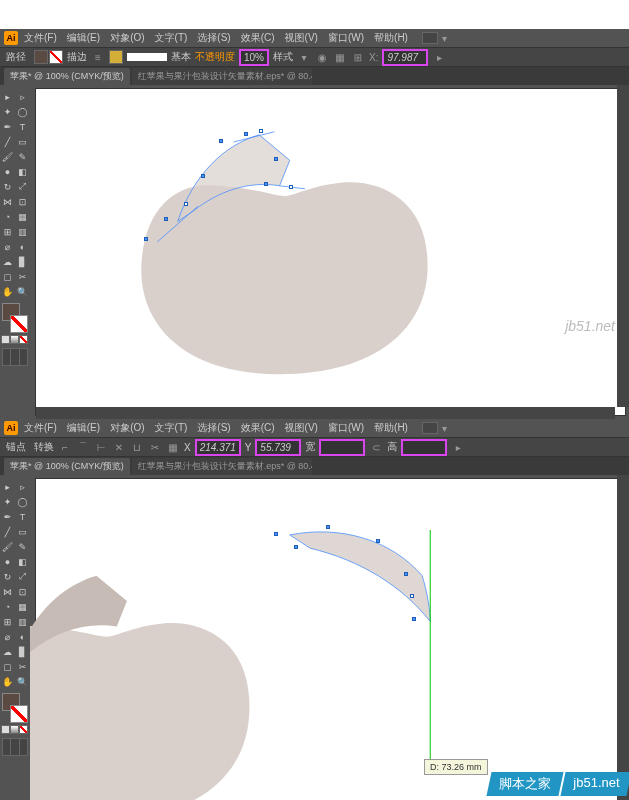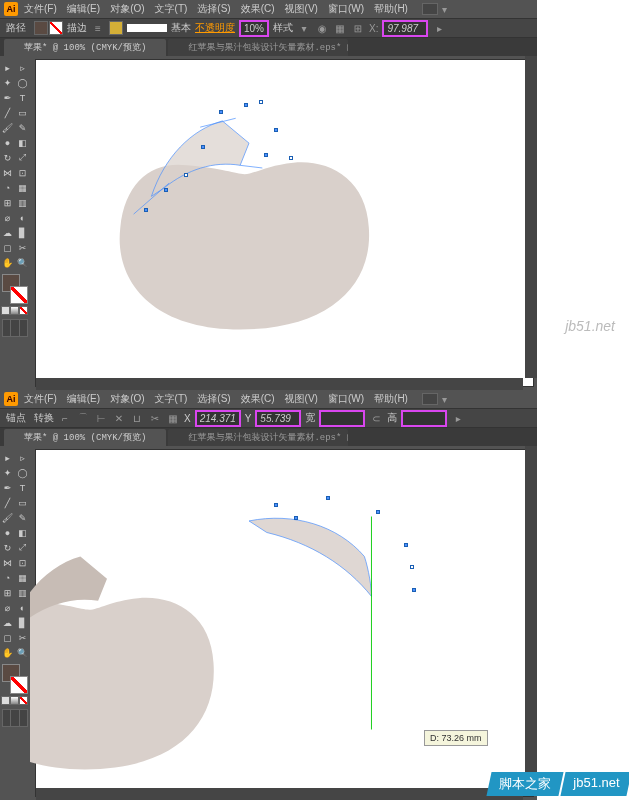--- a/index.html
+++ b/index.html
@@ -1,44 +1,44 @@
 <!DOCTYPE html>
 <html><head>
   <meta charset="utf-8">
   <style>
     * { margin: 0; padding: 0; box-sizing: border-box; }
     body { width: 629px; height: 800px; background: #fff; font-family: "Microsoft YaHei", sans-serif; font-size: 10px; position: relative; overflow: hidden; }
     
-    .ai-window { width: 537px; background: #535353; position: relative; }
+    .ai-window { width: 629px; background: #535353; position: relative; margin-top: 29px; }
     .ai-window.top { height: 390px; }
     .ai-window.bottom { height: 410px; position: absolute; top: 390px; }
     
     .menubar { height: 18px; background: #535353; display: flex; align-items: center; padding: 0 4px; gap: 2px; }
     .ai-logo { width: 14px; height: 14px; background: #ff9a00; color: #330000; font-weight: bold; font-size: 9px; display: flex; align-items: center; justify-content: center; border-radius: 2px; }
     .menu-item { color: #ccc; font-size: 10px; padding: 2px 4px; cursor: default; }
     .menu-extras { margin-left: 8px; display: flex; gap: 4px; align-items: center; }
     .menu-box { width: 16px; height: 12px; border: 1px solid #666; background: #454545; }
     
     .controlbar { height: 20px; background: #454545; display: flex; align-items: center; padding: 0 6px; gap: 4px; border-top: 1px solid #333; border-bottom: 1px solid #333; }
     .cb-label { color: #ccc; font-size: 10px; margin-right: 4px; }
     .swatch-group { display: flex; gap: 1px; }
     .swatch { width: 14px; height: 14px; border: 1px solid #666; }
     .swatch.fill { background: #5a4a42; }
     .swatch.none { background: #fff; position: relative; }
     .swatch.none::after { content: ''; position: absolute; top: 0; left: 0; right: 0; bottom: 0; background: linear-gradient(45deg, transparent 45%, red 45%, red 55%, transparent 55%); }
     .swatch.yellow { background: #d4af37; }
     .cb-text { color: #ccc; font-size: 10px; }
-    .cb-orange { color: #ff9a00; font-size: 10px; text-decoration: underline; }
+    .cb-orange { color: #ff9a00; font-size: 10px; }
     .stroke-preview { width: 40px; height: 8px; background: #fff; }
     .cb-input { background: #333; color: #ccc; border: 2px solid #d946ef; font-size: 10px; padding: 1px 3px; width: 30px; }
     .cb-input.wide { width: 46px; font-style: italic; }
     .cb-icon { width: 14px; height: 14px; display: flex; align-items: center; justify-content: center; color: #999; font-size: 10px; }
     
     .tabbar { height: 18px; background: #3a3a3a; display: flex; align-items: flex-end; padding: 0 4px; gap: 2px; }
-    .doctab { background: #535353; color: #ccc; font-size: 9px; padding: 2px 20px; border-radius: 2px 2px 0 0; max-width: 180px; overflow: hidden; white-space: nowrap; font-family: Liberation Mono, monospace; }
+    .doctab { background: #535353; color: #ccc; font-size: 9px; padding: 2px 6px; border-radius: 2px 2px 0 0; max-width: 180px; overflow: hidden; white-space: nowrap; }
     .doctab.active { background: #535353; }
     .doctab.inactive { background: #404040; color: #999; }
     
     .workspace { display: flex; height: calc(100% - 56px); position: relative; }
     
     .toolbar { width: 30px; background: #535353; padding: 4px 0; display: flex; flex-direction: column; align-items: center; gap: 0; }
     .tool-row { display: flex; width: 30px; }
     .tool { width: 15px; height: 15px; display: flex; align-items: center; justify-content: center; color: #ccc; font-size: 9px; cursor: default; position: relative; }
     .color-area { width: 26px; height: 30px; position: relative; margin-top: 4px; }
     .color-fill { width: 18px; height: 18px; background: #5a4a42; border: 1px solid #888; position: absolute; top: 0; left: 0; }

